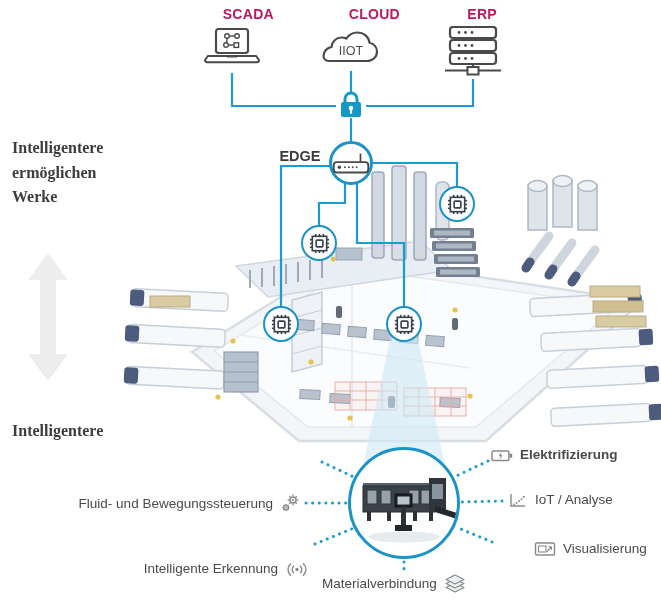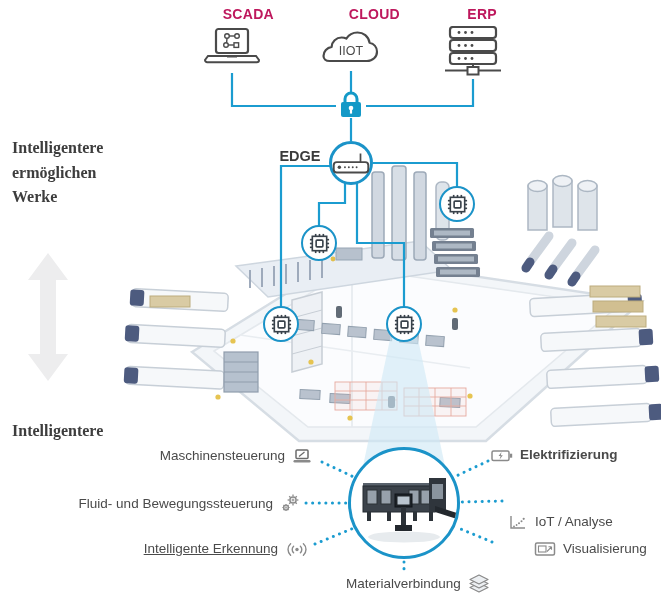--- a/index.html
+++ b/index.html
@@ -397,28 +397,20 @@
         <rect x="62" y="62" width="4" height="9"></rect>
           <rect x="78" y="62" width="4" height="9"></rect>
       </g>
       <rect x="44" y="44" width="17" height="13" fill="#1d2227" stroke="#11151a" stroke-width="1"></rect>
       <rect x="46.5" y="46.5" width="12" height="8" fill="#b9c4ce"></rect>
       <rect x="50" y="57" width="5" height="18" fill="#2c3238"></rect>
       <rect x="44" y="75" width="17" height="6" fill="#23282e"></rect>
     </svg>
   </div>
 
-  <div class="feature" style="right:349px;top:447px;">
-    <span class="txt">Maschinensteuerung</span>
-    <svg width="20" height="15" viewBox="0 0 20 15">
-      <rect x="4" y="1" width="12" height="8.5" rx="1" fill="#fff" stroke="#6b6b6b" stroke-width="1.5"></rect>
-      <line x1="7" y1="7.5" x2="12.5" y2="3" stroke="#6b6b6b" stroke-width="1.2"></line>
-      <rect x="1.5" y="11" width="17" height="2.4" rx="1.2" fill="#8a8a8a"></rect>
-    </svg>
-  </div>
 
   <div class="feature" style="right:361px;top:494px;justify-content:center;">
     <span class="txt">Fluid- und Bewegungssteuerung</span>
     <svg width="20" height="19" viewBox="0 0 20 19">
       <g stroke="#8a8a8a" fill="none">
         <circle cx="13" cy="6" r="3.1" stroke-width="1.5"></circle>
           <circle cx="13" cy="6" r="1" stroke-width="1"></circle>
         <g stroke-width="1.3">
           <line x1="13" y1="0.6" x2="13" y2="2.2"></line>
             <line x1="13" y1="9.8" x2="13" y2="11.4"></line>
@@ -438,21 +430,21 @@
             <line x1="8.4" y1="13.5" x2="9.6" y2="13.5"></line>
           <line x1="3.5" y1="11" x2="4.4" y2="11.9"></line>
             <line x1="7.6" y1="15.1" x2="8.5" y2="16"></line>
           <line x1="8.5" y1="11" x2="7.6" y2="11.9"></line>
             <line x1="4.4" y1="15.1" x2="3.5" y2="16"></line>
         </g>
       </g>
     </svg>
   </div>
 
-  <div class="feature" style="right:352px;top:540px;text-decoration:underline;">
+  <div class="feature" style="right:352px;top:560px;">
     <span class="txt">Intelligente Erkennung</span>
     <svg width="24" height="15" viewBox="0 0 24 15">
       <circle cx="12" cy="7.5" r="1.7" fill="#8a8a8a"></circle>
       <g stroke="#8a8a8a" stroke-width="1.4" fill="none" stroke-linecap="round">
         <path d="M8.6,4.2 A4.6,4.6 0 0 0 8.6,10.8"></path>
         <path d="M5.6,1.8 A7.6,7.6 0 0 0 5.6,13.2"></path>
         <path d="M15.4,4.2 A4.6,4.6 0 0 1 15.4,10.8"></path>
         <path d="M18.4,1.8 A7.6,7.6 0 0 1 18.4,13.2"></path>
       </g>
     </svg>
@@ -460,21 +452,21 @@
 
   <div class="feature" style="left:491px;top:446px;font-weight:bold;">
     <svg width="22" height="15" viewBox="0 0 22 15">
       <rect x="1" y="3" width="17" height="9.5" rx="1.5" fill="#fff" stroke="#8a8a8a" stroke-width="1.5"></rect>
       <rect x="18.8" y="5.7" width="2.4" height="4" fill="#8a8a8a"></rect>
       <path d="M10.5,4 L7.6,8 h2 L8.6,11.5 L11.8,7.2 h-2 Z" fill="#8a8a8a"></path>
     </svg>
     <span class="txt">Elektrifizierung</span>
   </div>
 
-  <div class="feature" style="left:508px;top:491px;margin-top:22px;">
+  <div class="feature" style="left:508px;top:491px;">
     <svg width="20" height="17" viewBox="0 0 20 17">
       <path d="M3,2 V14 H17" fill="none" stroke="#8a8a8a" stroke-width="1.4"></path>
       <g fill="#8a8a8a">
         <circle cx="6" cy="12.5" r="0.9"></circle>
           <circle cx="8.6" cy="11" r="0.9"></circle>
         <circle cx="11" cy="9.3" r="1"></circle>
           <circle cx="13.5" cy="7.2" r="1"></circle>
         <circle cx="15.7" cy="4.8" r="1.1"></circle>
       </g>
     </svg>
@@ -483,21 +475,21 @@
 
   <div class="feature" style="left:490px;top:540px;padding-left:44px;">
     <svg width="22" height="16" viewBox="0 0 22 16">
       <rect x="1.5" y="2" width="19" height="12" rx="1.5" fill="#fff" stroke="#8a8a8a" stroke-width="1.5"></rect>
       <rect x="4.5" y="5" width="7.5" height="6" fill="none" stroke="#8a8a8a" stroke-width="1.1"></rect>
       <path d="M13,10.5 L17.5,5.8 M17.5,5.8 h-3 M17.5,5.8 v3" fill="none" stroke="#8a8a8a" stroke-width="1.1"></path>
     </svg>
     <span class="txt">Visualisierung</span>
   </div>
 
-  <div class="feature" style="left:322px;top:574px;margin-left:24px;">
+  <div class="feature" style="left:322px;top:574px;">
     <span class="txt">Materialverbindung</span>
     <svg width="22" height="20" viewBox="0 0 22 20">
       <g fill="#eceff2" stroke="#8a8a8a" stroke-width="1.2" stroke-linejoin="round">
         <polygon points="11,9 20,13.5 11,18 2,13.5"></polygon>
         <polygon points="11,5 20,9.5 11,14 2,9.5"></polygon>
         <polygon points="11,1 20,5.5 11,10 2,5.5"></polygon>
       </g>
     </svg>
   </div>
 

